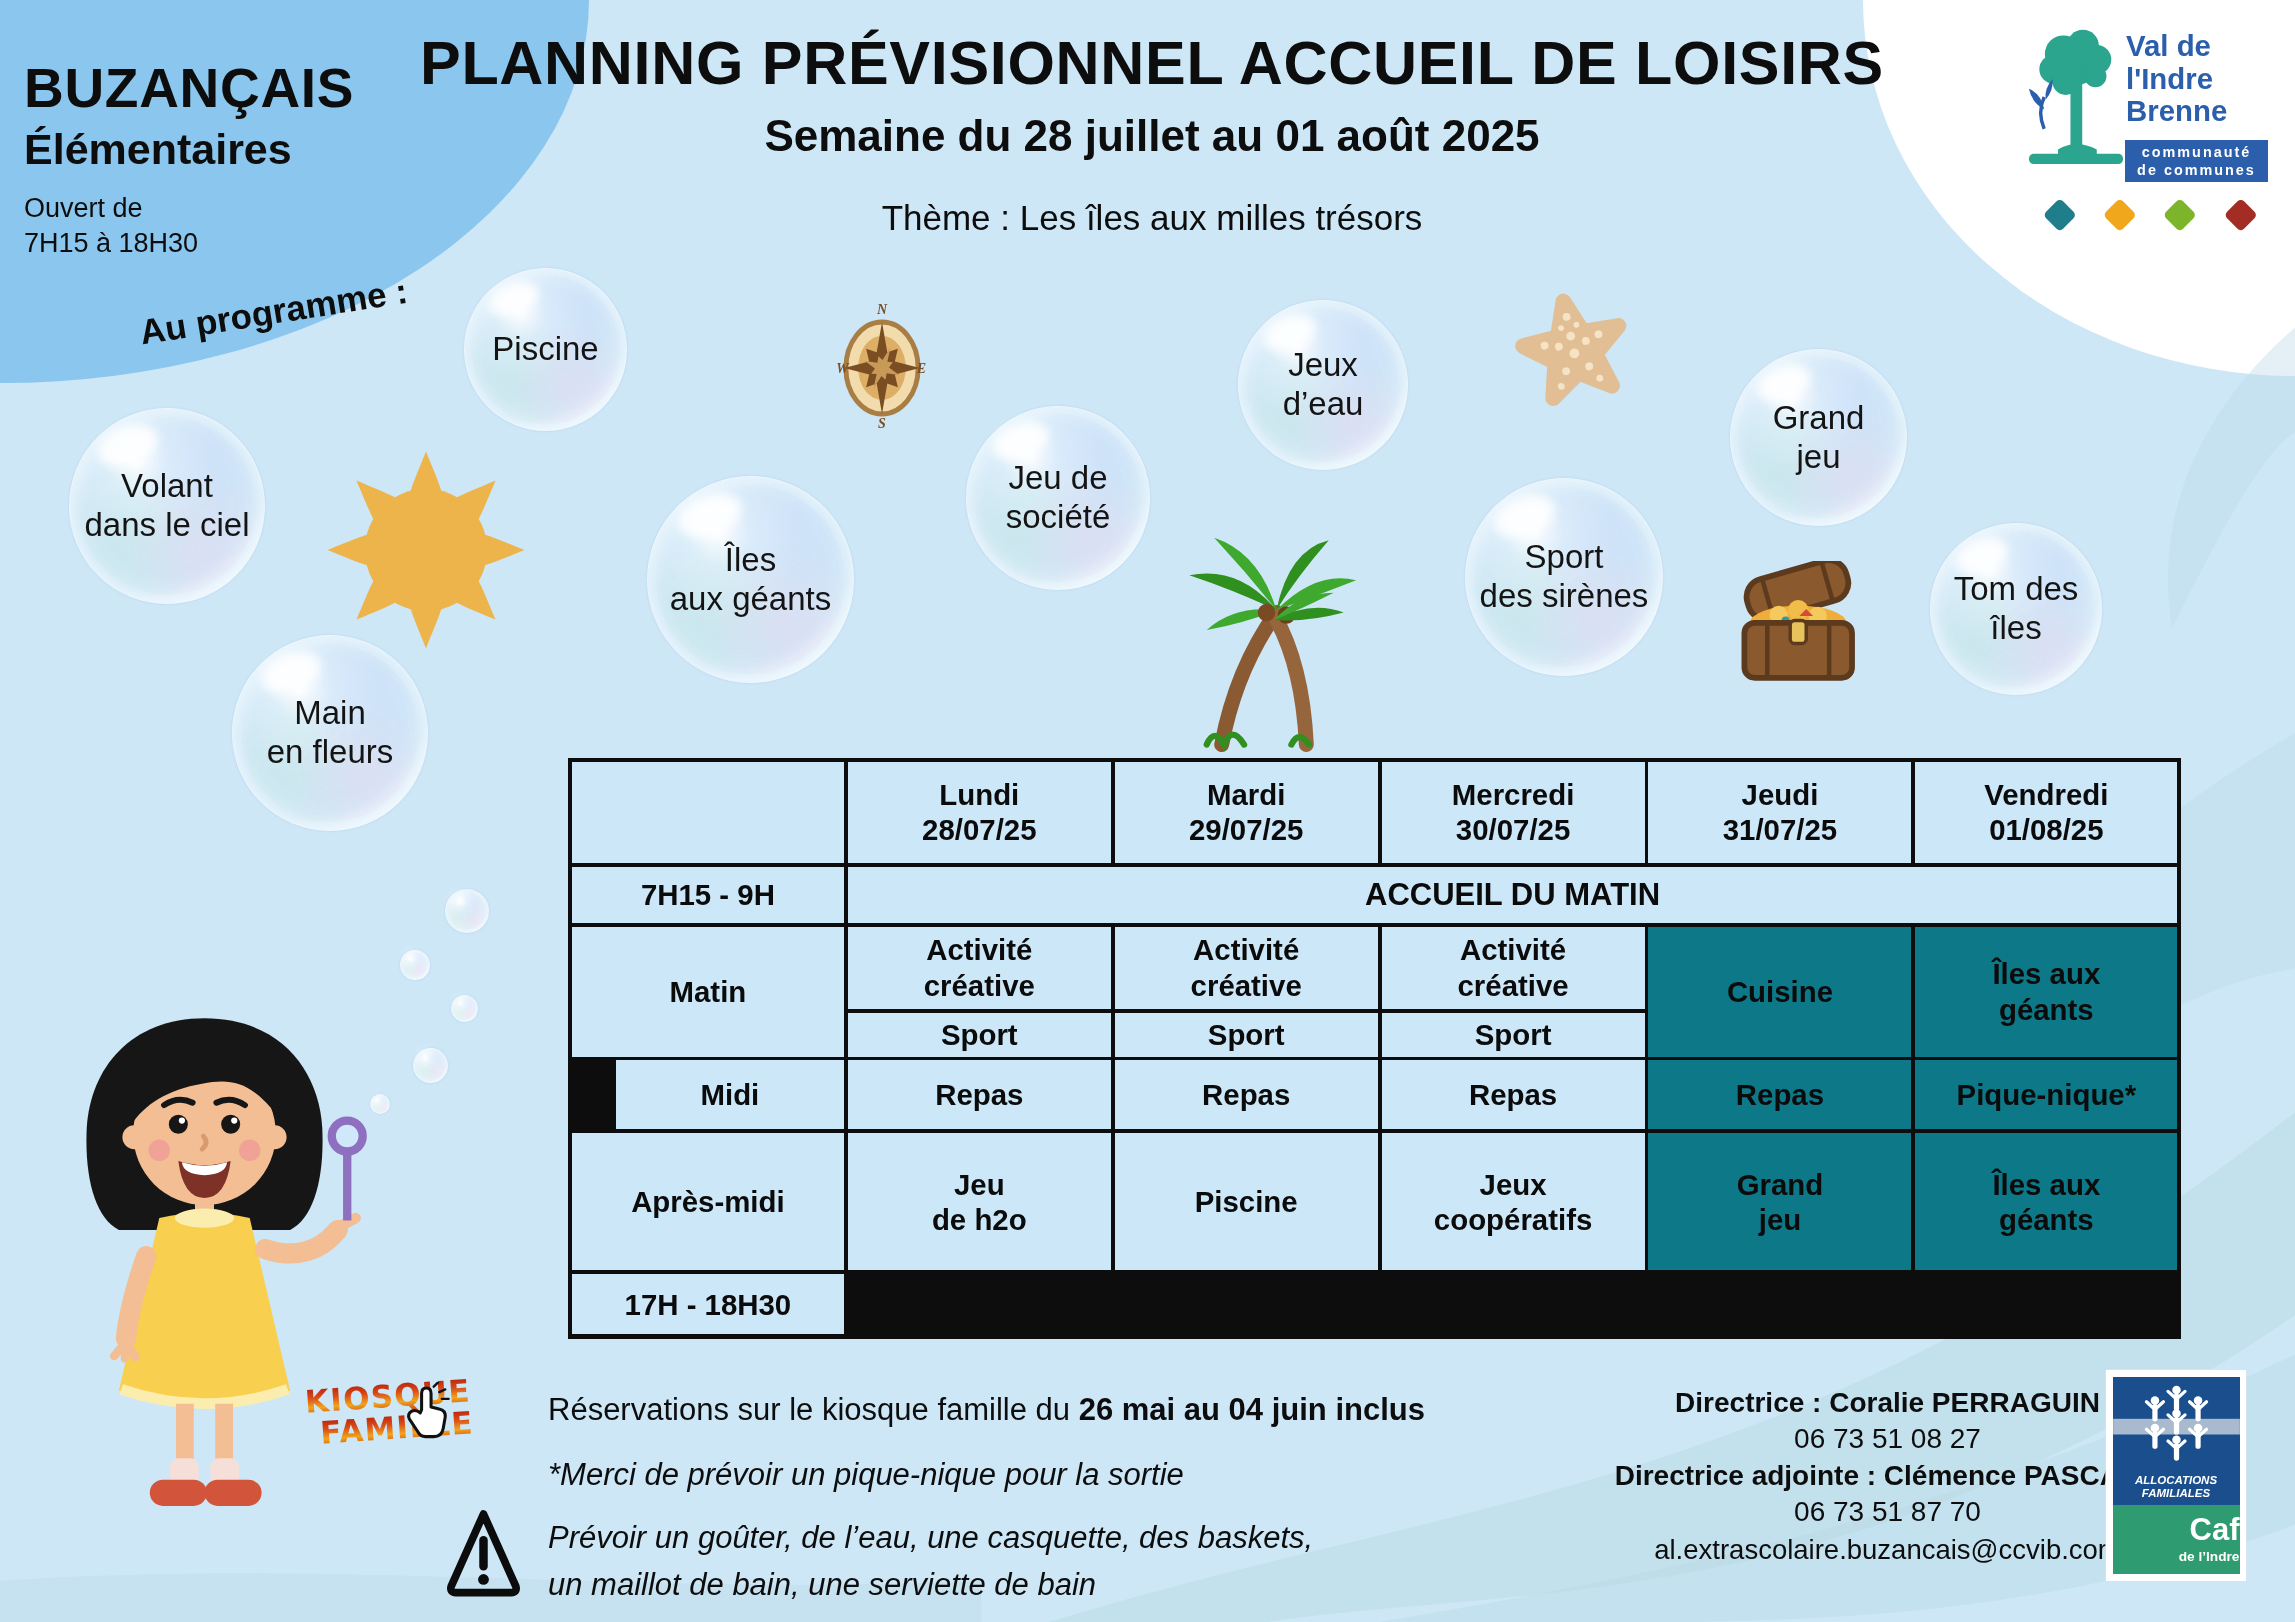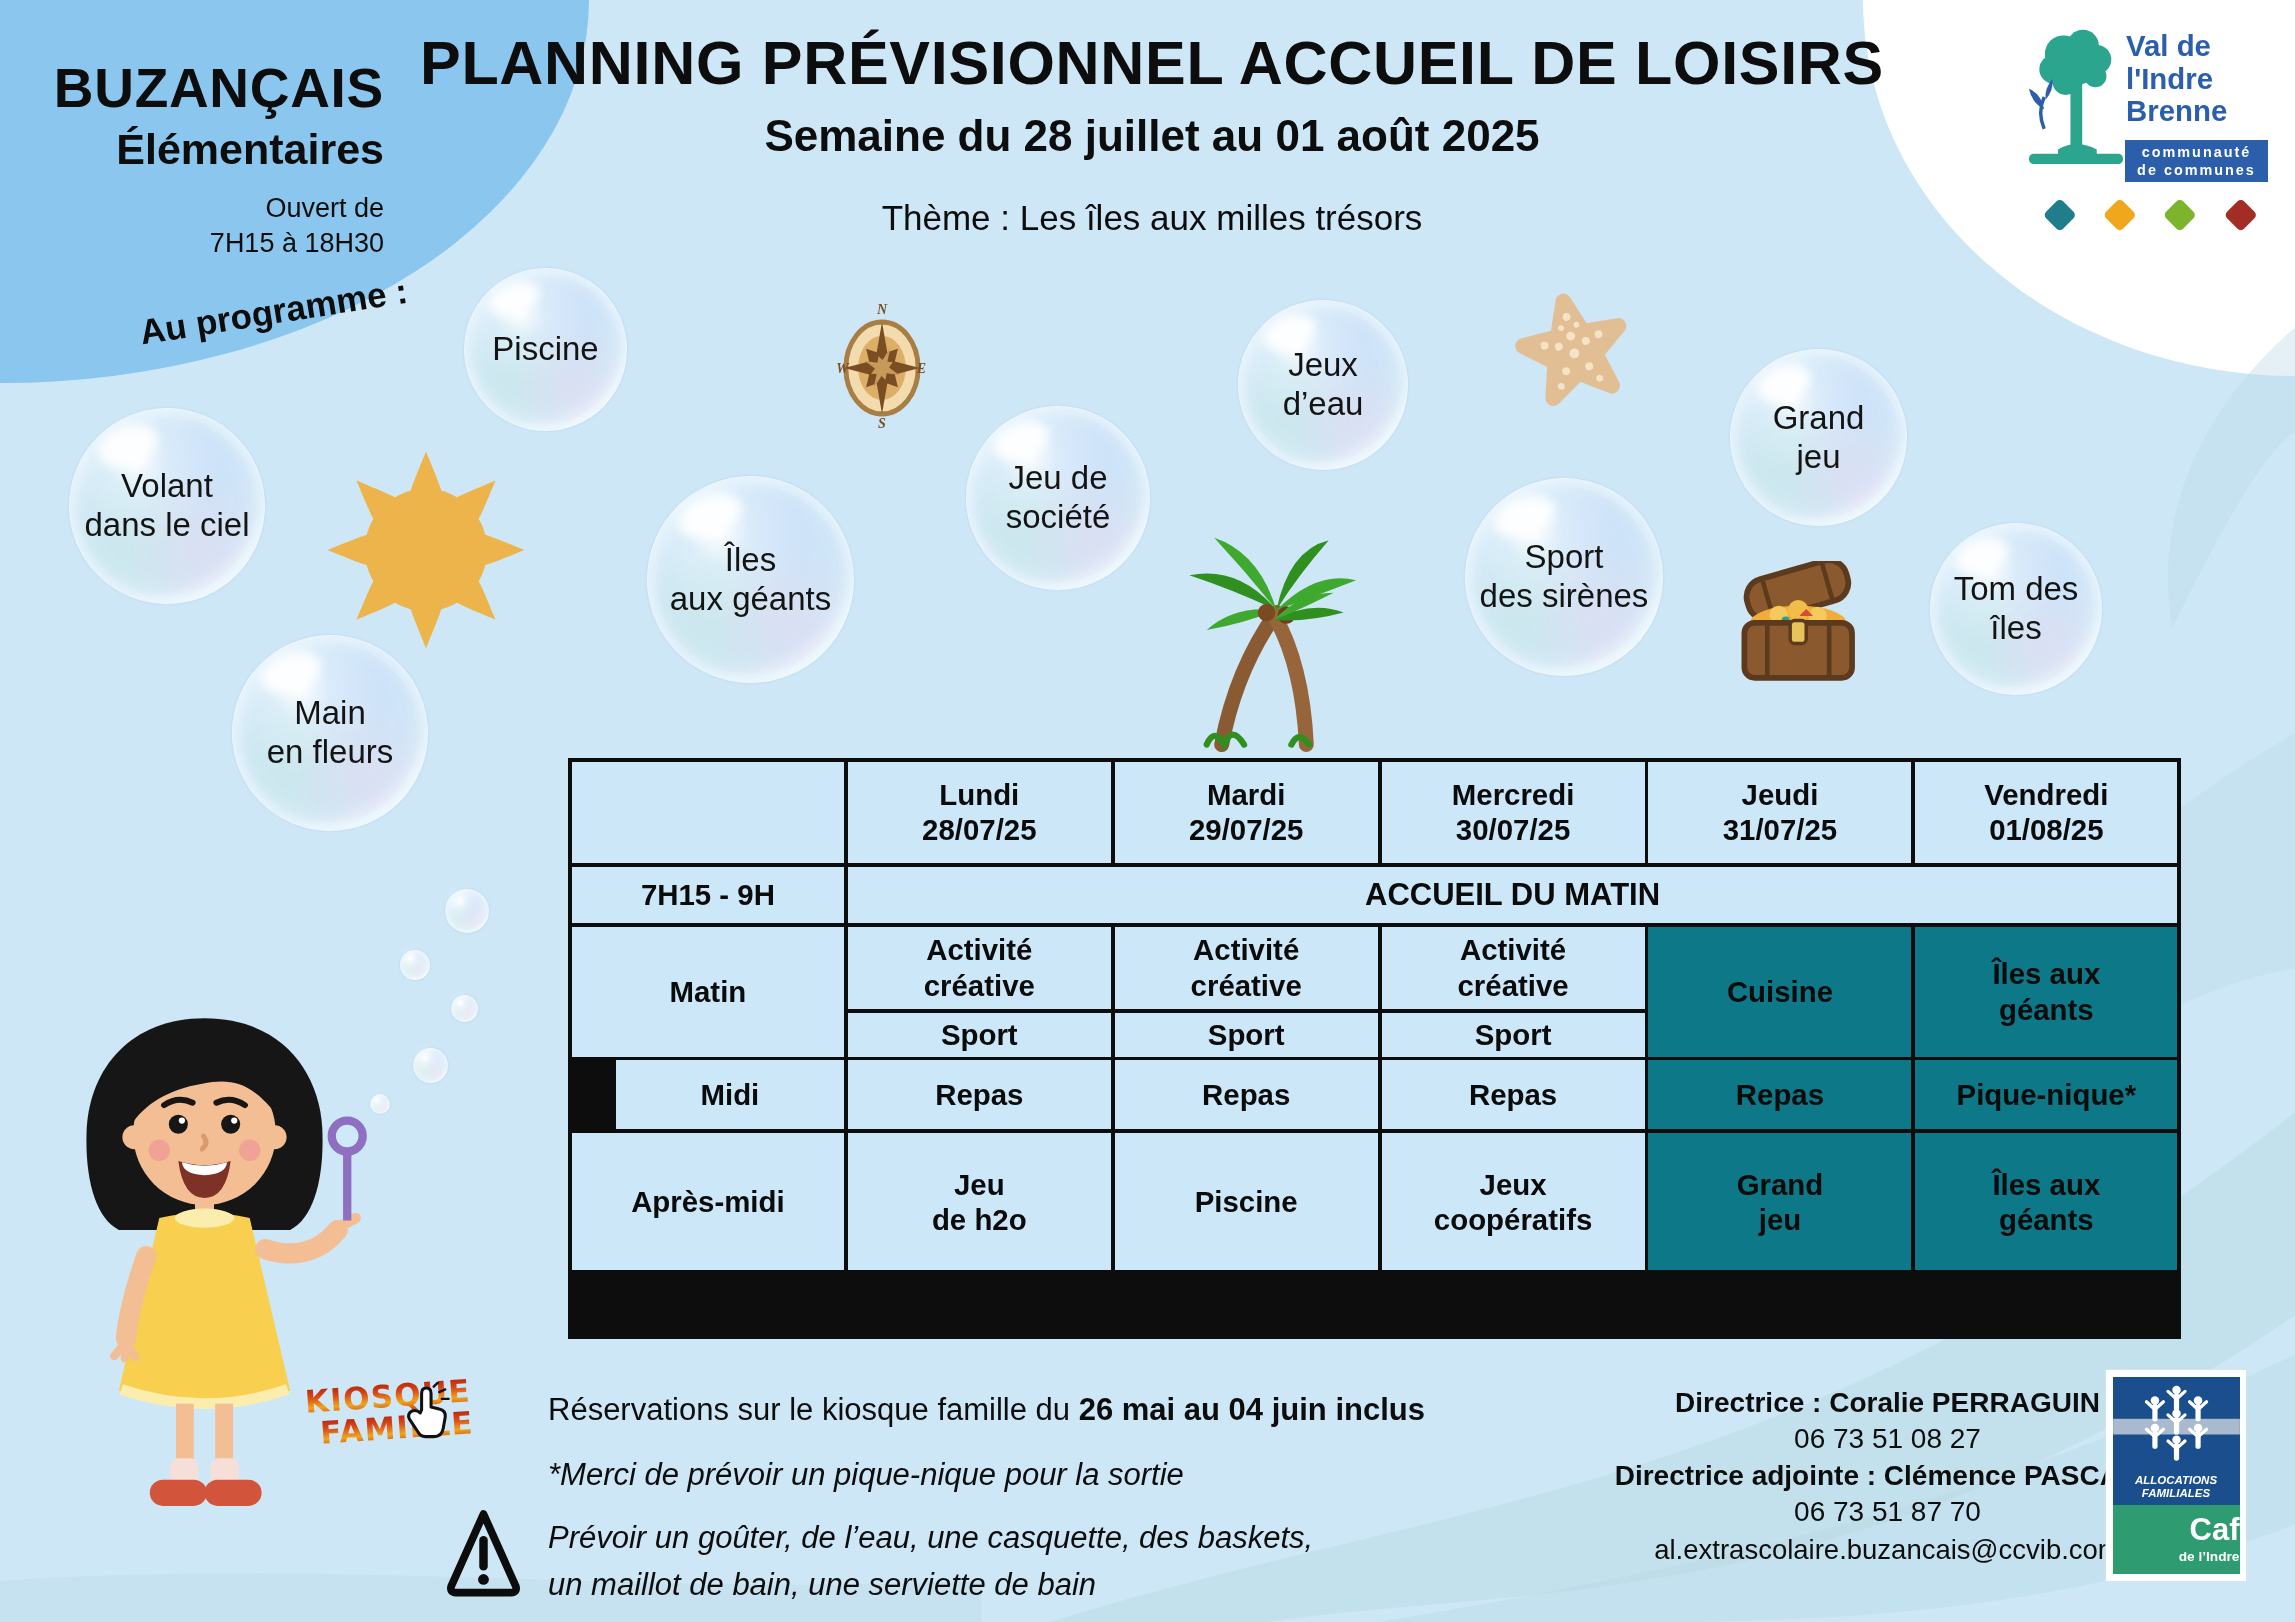--- a/index.html
+++ b/index.html
@@ -13,21 +13,21 @@
   .pre{white-space:pre-line;}
 
   
   .blob-top-left{left:0;top:0;width:589px;height:383px;background:#8AC6ED;
     border-bottom-right-radius:100% 100%;}
   .blob-top-right{right:0;top:0;width:432px;height:376px;background:#FFFFFF;
     border-bottom-left-radius:100% 100%;}
   .waves{left:0;top:0;width:2295px;height:1623px;pointer-events:none;}
 
   
-  .school{left:44px;top:56px;width:340px;text-align:right;}
+  .school{left:24px;top:56px;width:340px;text-align:left;}
   .school .name{font-size:55px;font-weight:bold;letter-spacing:0.7px;}
   .school .level{font-size:43px;font-weight:bold;margin-top:5.2px;}
   .school .hours{font-size:27px;margin-top:17px;line-height:1.3;}
 
   
   .titleblock{left:419px;top:27.5px;width:1466px;text-align:center;}
   .titleblock .t1{font-size:61px;font-weight:bold;letter-spacing:0.7px;}
   .titleblock .t2{font-size:44px;font-weight:bold;margin-top:13px;}
   .titleblock .t3{font-size:35px;margin-top:37px;}
 
@@ -363,20 +363,21 @@
   <div class="cell pre" style="grid-column:2;grid-row:6;">Jeu
 de h2o</div>
   <div class="cell" style="grid-column:3;grid-row:6;">Piscine</div>
   <div class="cell pre" style="grid-column:4;grid-row:6;">Jeux
 coopératifs</div>
   <div class="cell teal pre" style="grid-column:5;grid-row:6;">Grand
 jeu</div>
   <div class="cell teal pre" style="grid-column:6;grid-row:6;">Îles aux
 géants</div>
 
+  <div class="cell" style="grid-column:1;grid-row:7;">17H - 18H30</div>
 </div>
 
 <div class="abs kiosque">
   <div class="kiosque-line">KIOSQUE</div>
   <div class="kiosque-line l2">FAMILLE</div>
 </div>
 <svg class="abs" style="left:400px;top:1382px;" width="54" height="62" viewBox="0 0 80 90">
   <path d="M32,40 L32,16 Q32,8 39,8 Q46,8 46,16 L46,36 L58,39 Q68,41 67,51 L64,68 Q62,80 50,80 L38,80 Q30,80 26,72 L14,54 Q10,46 18,42 Q25,40 30,45 Z" fill="#fff" stroke="#111" stroke-width="4.5" stroke-linejoin="round"></path>
   <path d="M50,6 L56,0" stroke="#111" stroke-width="3.5" stroke-linecap="round"></path>
   <path d="M58,14 L67,10" stroke="#111" stroke-width="3.5" stroke-linecap="round"></path>

